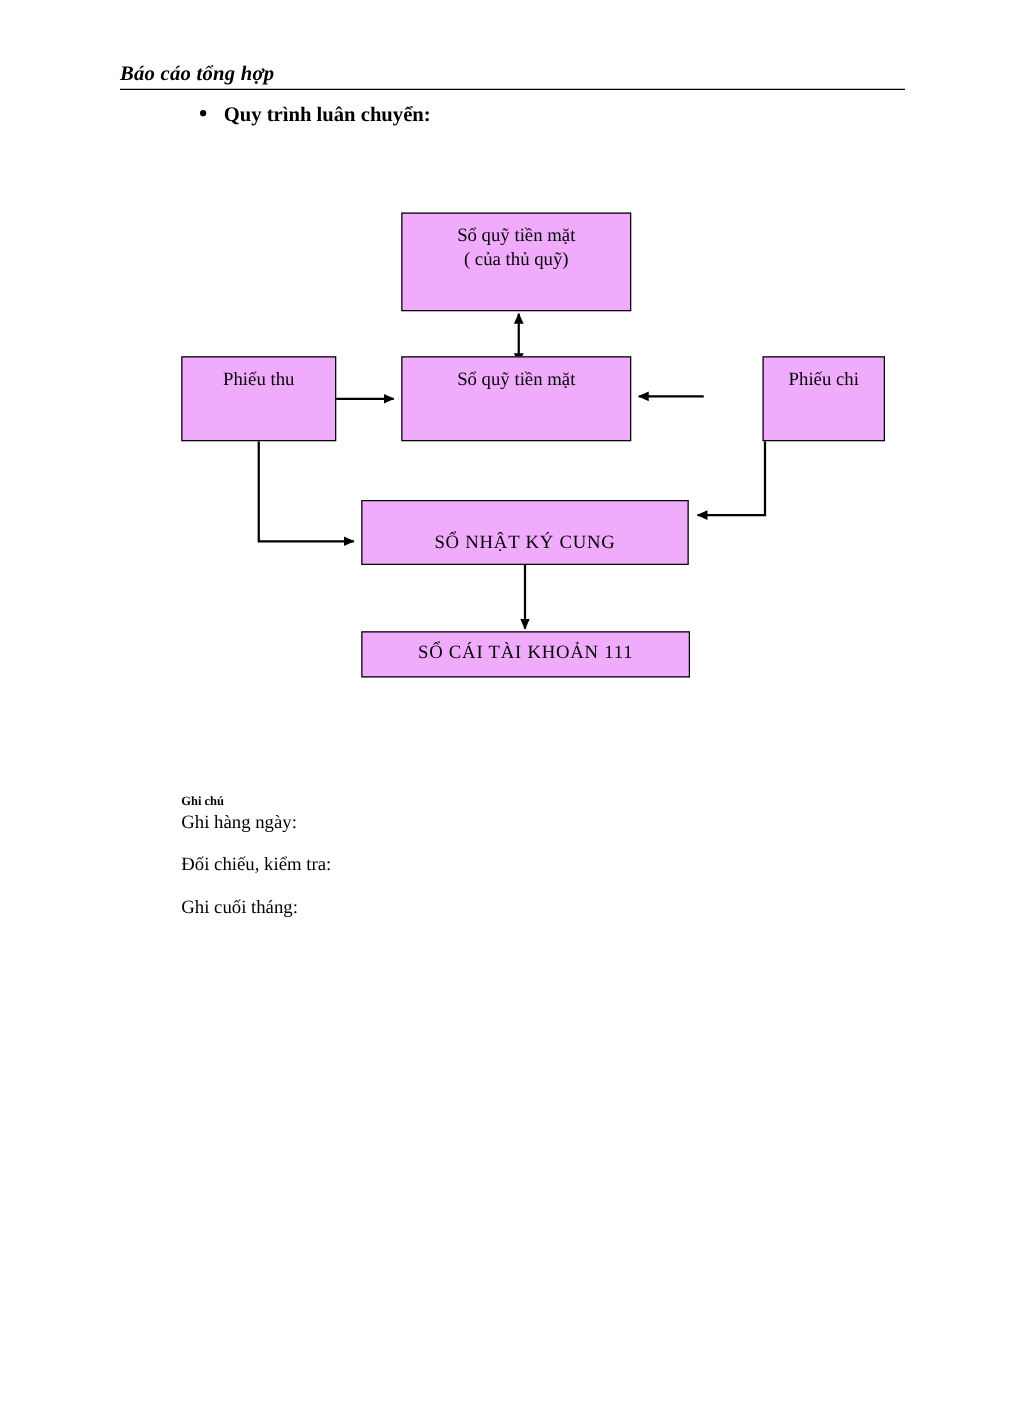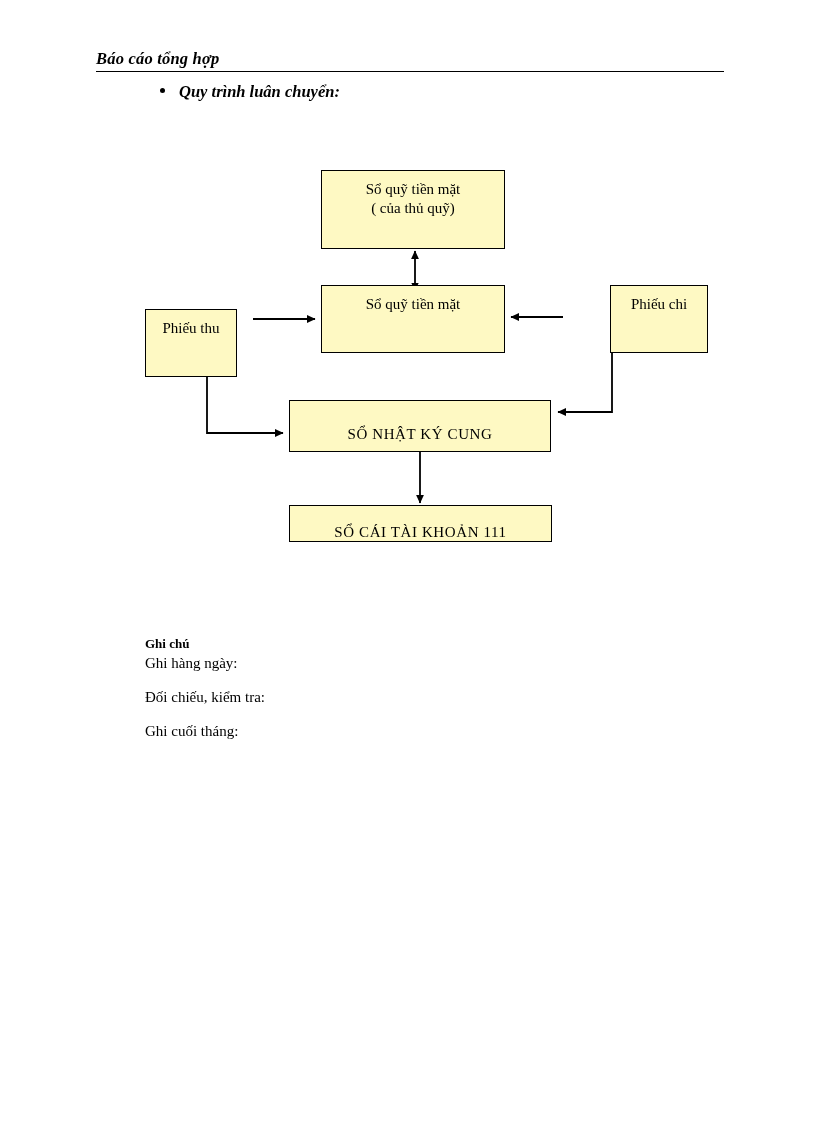--- a/index.html
+++ b/index.html
@@ -43,21 +43,20 @@
   }
 
   
   .bullet-line {
     position: absolute;
     left: 160px;
     top: 82px;
     display: flex;
     align-items: baseline;
     gap: 14px;
-    font-style: italic;
   }
   .bullet-dot {
     width: 5px;
     height: 5px;
     border-radius: 50%;
     background: #000;
     display: inline-block;
     position: relative;
     top: -4px;
   }
@@ -71,54 +70,54 @@
   .diagram {
     position: absolute;
     left: 0;
     top: 0;
     width: 816px;
     height: 600px;
   }
   .node {
     position: absolute;
     border: 1.2px solid #000;
-    background: #fef9c3;
+    background: #f0abfc;
     box-sizing: border-box;
     text-align: center;
     font-size: 15px;
     line-height: 1.28;
     padding-top: 9px;
   }
   .node .line2 { display: block; }
 
   #node-cashbook-treasurer { left: 321px; top: 170px; width: 184px; height: 79px; }
   #node-cash-journal       { left: 321px; top: 285px; width: 184px; height: 68px; }
-  #node-receipt-voucher    { left: 145px; top: 285px; width: 92px; height: 68px; margin-top: 24px; }
+  #node-receipt-voucher    { left: 145px; top: 285px; width: 124px; height: 68px; }
   #node-payment-voucher    { left: 563px; top: 285px; width: 98px;  height: 68px; margin-left: 47px; }
   #node-general-journal    { left: 289px; top: 400px; width: 262px; height: 52px; padding-top: 24px; letter-spacing: 0.6px; }
-  #node-ledger-111         { left: 289px; top: 505px; width: 263px; height: 37px; padding-top: 17px; letter-spacing: 0.6px; }
+  #node-ledger-111         { left: 289px; top: 505px; width: 263px; height: 37px; padding-top: 7px; letter-spacing: 0.6px; }
 
   .svg-connectors {
     position: absolute;
     left: 0;
     top: 0;
     width: 816px;
     height: 600px;
     pointer-events: none;
   }
 
   
   .legend {
     position: absolute;
     left: 145px;
     top: 636px;
     width: 420px;
   }
   .legend-title {
-    font-size: 13px;
+    font-size: 10px;
     font-weight: bold;
     margin-bottom: 3px;
   }
   .legend-item {
     font-size: 15px;
     margin-bottom: 17px;
     white-space: nowrap;
   }
   .legend-item:first-of-type { margin-bottom: 17px; }
 </style>

